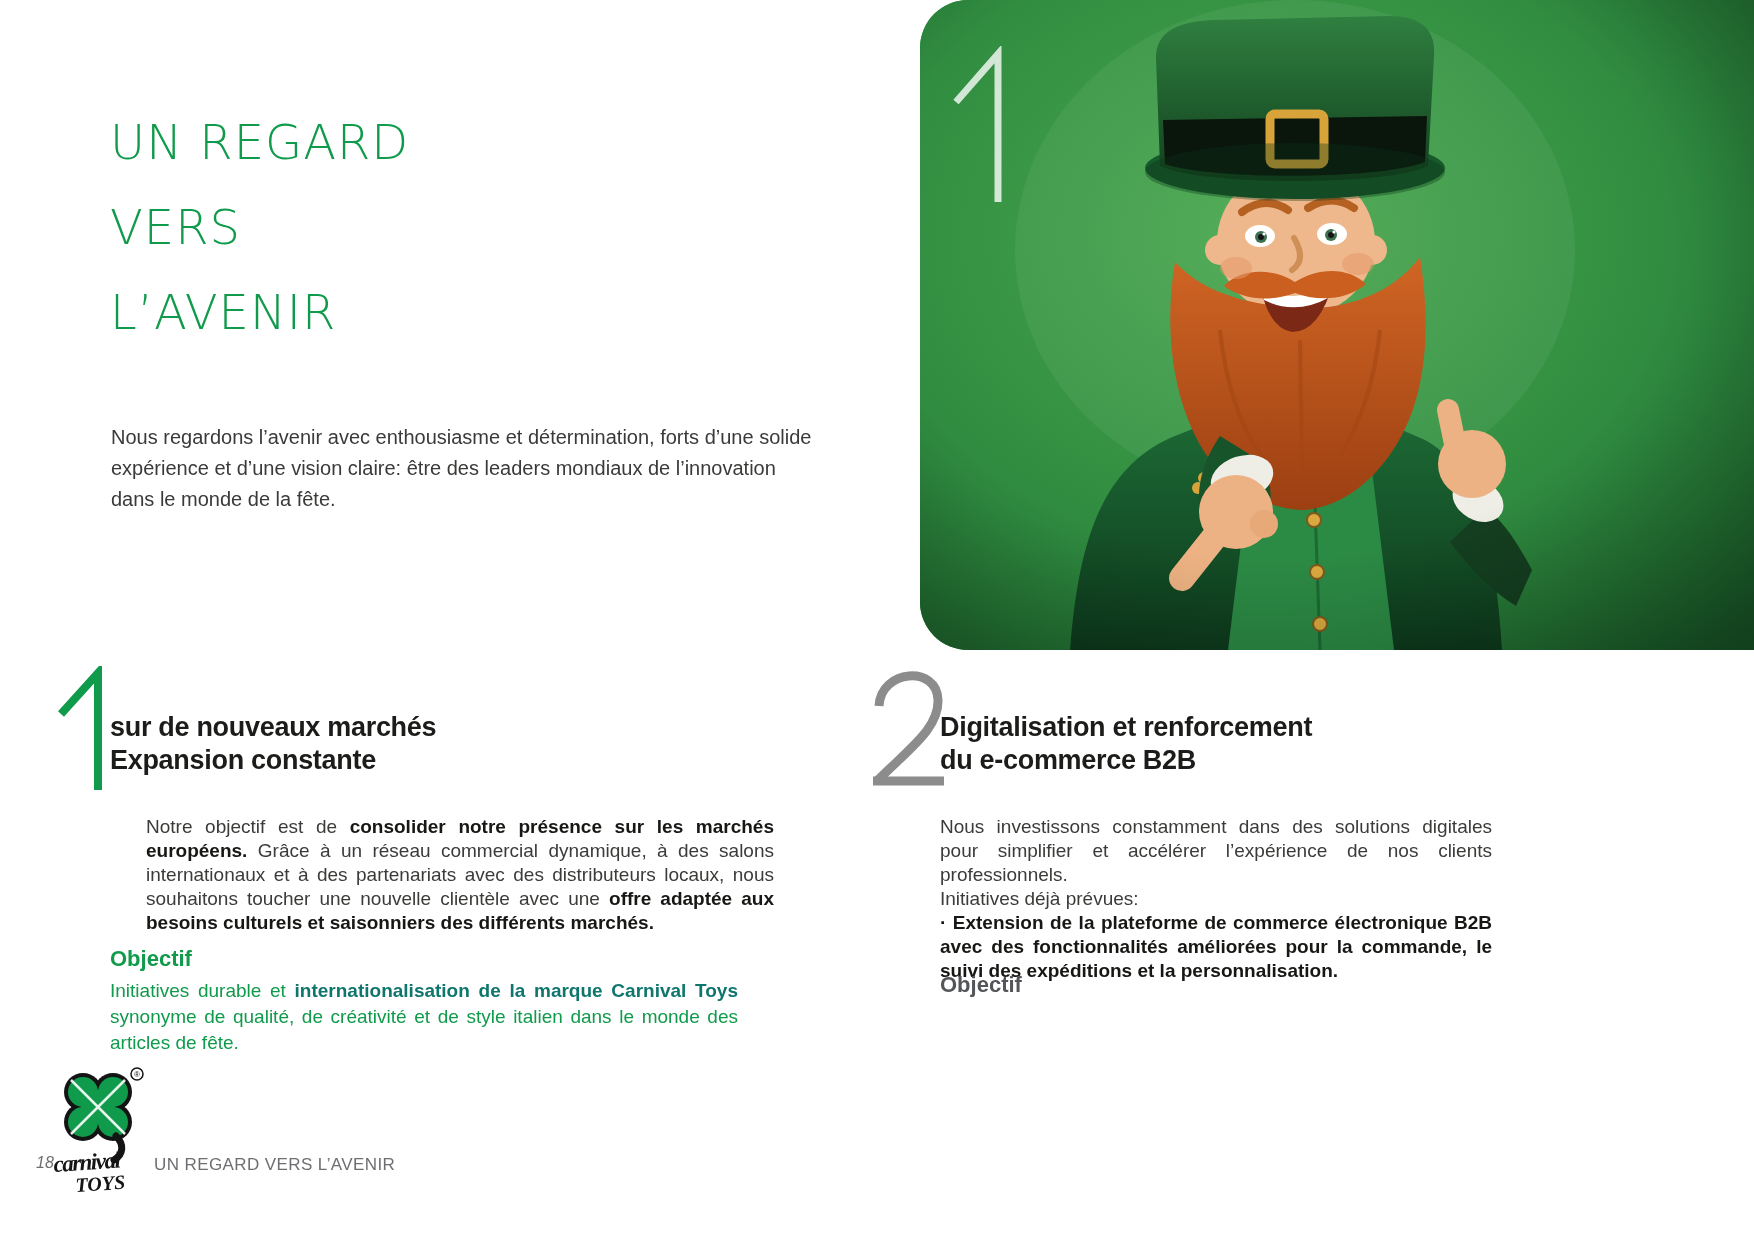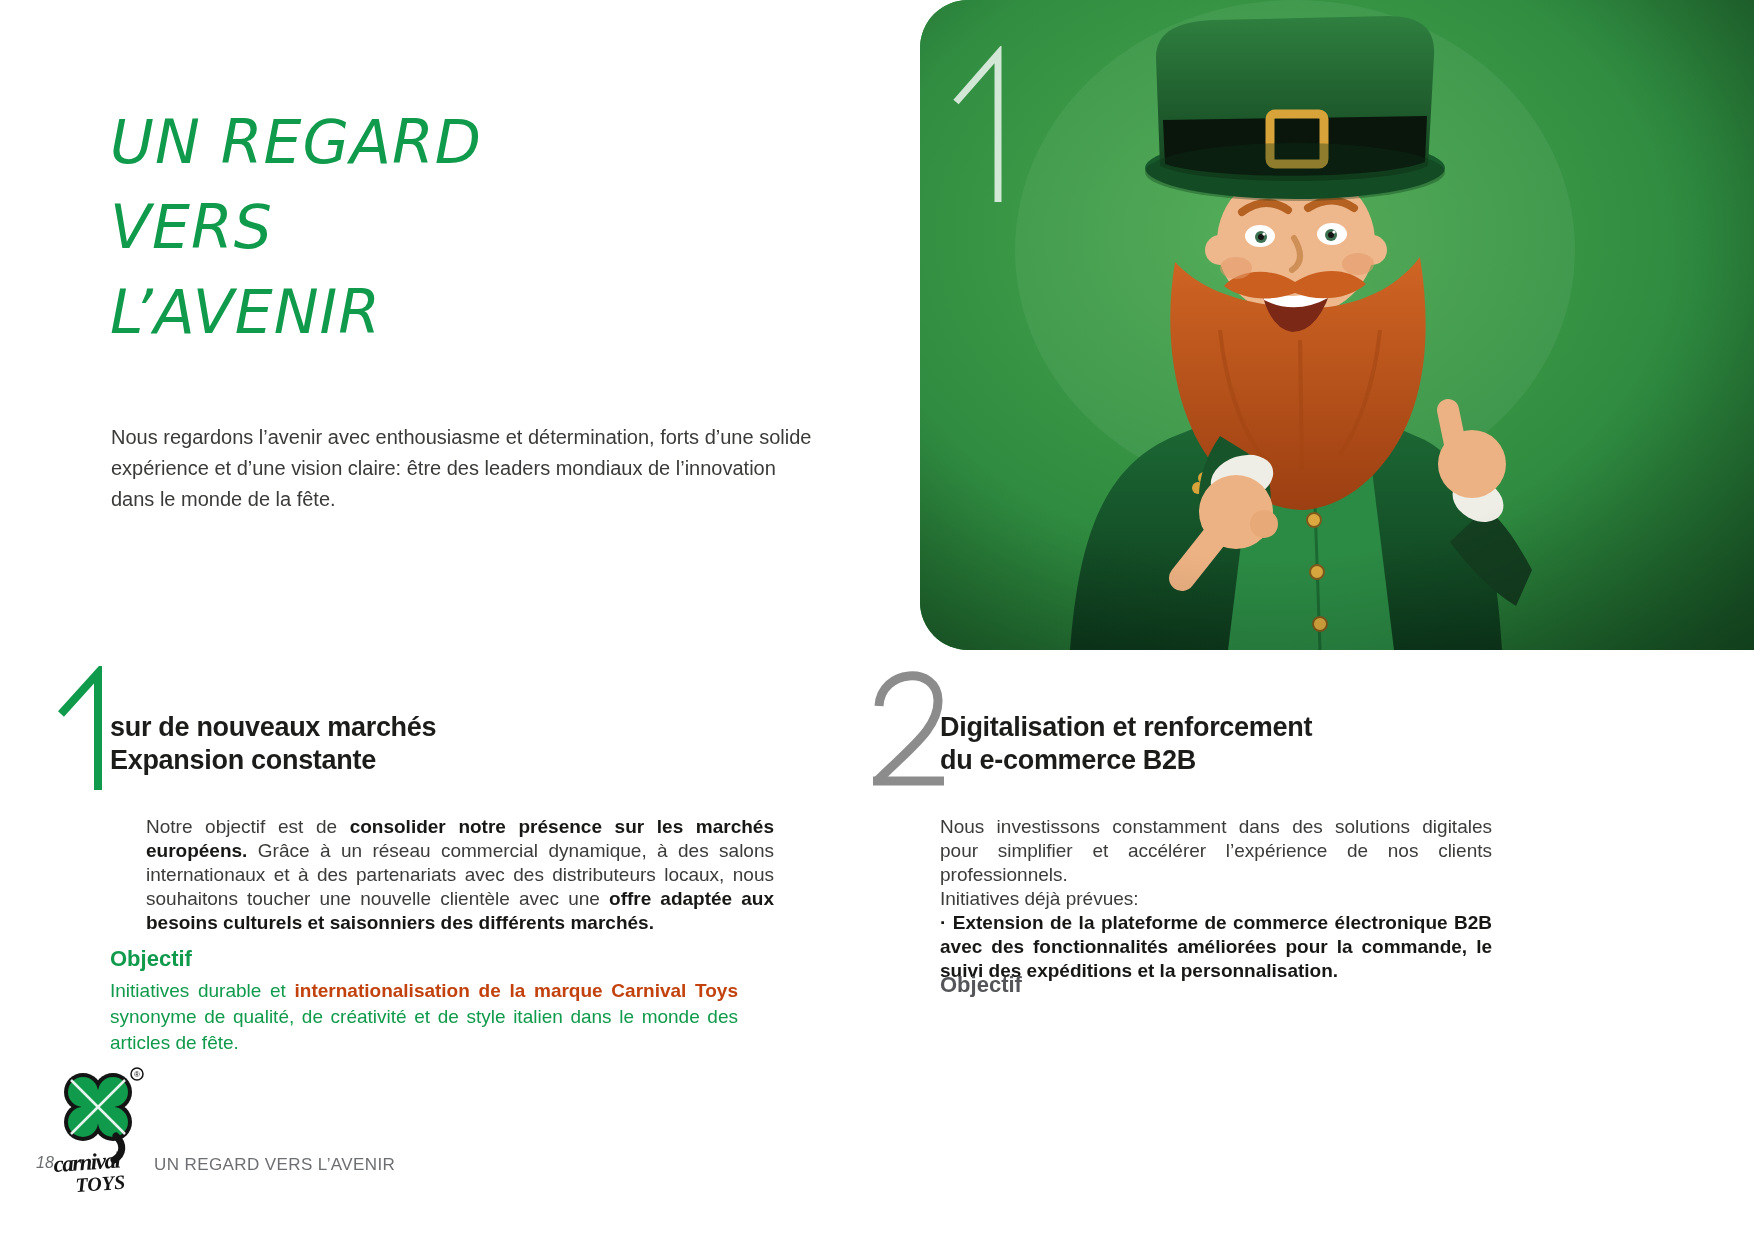--- a/index.html
+++ b/index.html
@@ -4,23 +4,22 @@
 <style>
   html,body{margin:0;padding:0;background:#ffffff;}
   .page{
     position:relative;width:1754px;height:1241px;background:#ffffff;overflow:hidden;
     font-family:"Liberation Sans","DejaVu Sans",sans-serif;color:#3b3b3a;
   }
   
   .main-title{
     position:absolute;left:110px;top:100px;
     font-family:"DejaVu Sans","Liberation Sans",sans-serif;
-    font-weight:200;font-size:60px;line-height:85px;letter-spacing:1px;
+    font-weight:200;font-size:48px;line-height:85px;letter-spacing:1px;
     color:#109a4b;
-    font-style:italic;
   }
   
   .intro{
     position:absolute;left:111px;top:402px;width:800px;
     font-size:20px;line-height:31px;color:#3a3a39;white-space:pre-line;
   }
   
   .hero{
     position:absolute;left:920px;top:0;width:834px;height:650px;
     border-radius:48px 0 0 48px;overflow:hidden;background:#2e8a3f;
@@ -43,21 +42,21 @@
   .sec-body.left{left:110px;width:628px;margin-left:36px;}
   .sec-body.right{left:940px;width:552px;}
   .sec-body b{color:#171715;}
   .obj-label{position:absolute;font-size:22px;font-weight:bold;text-align:center;}
   .obj-label.green{left:110px;top:946px;color:#109a4b;}
   .obj-label.gray{left:940px;top:972px;color:#55565a;}
   .obj-body{
     position:absolute;font-size:19px;line-height:26px;text-align:justify;white-space:pre-line;
   }
   .obj-body.green{left:110px;top:978px;width:628px;color:#109a4b;}
-  .obj-body.green b{color:#c2410c;}
+  .obj-body.green b{color:#0f766e;}
   .obj-body.gray{left:940px;top:1004px;width:552px;color:#707174;line-height:25px;}
   .obj-body.gray b{color:#55565a;}
   
   .page-number{
     position:absolute;left:36px;top:1154px;font-size:16px;font-style:italic;color:#6d6e71;
   }
   .logo{position:absolute;left:50px;top:1062px;}
   .footer-title{
     position:absolute;left:154px;top:1155px;font-size:17px;color:#6d6e71;letter-spacing:0.4px;
   }

